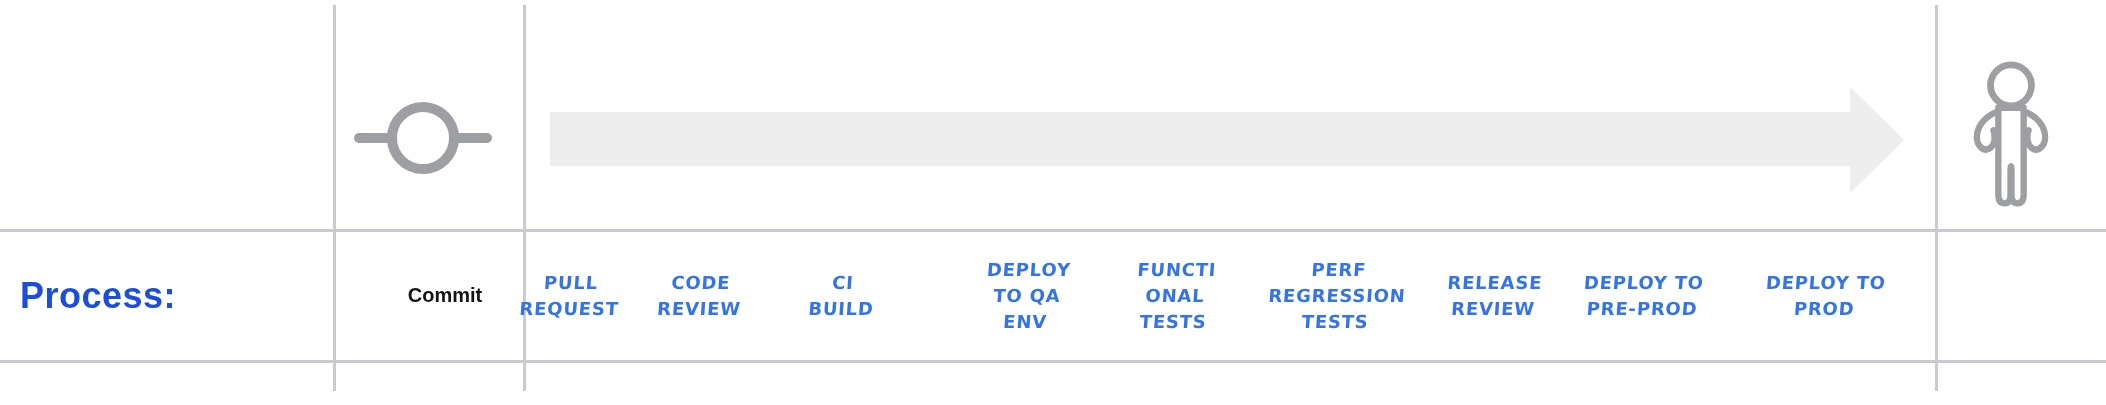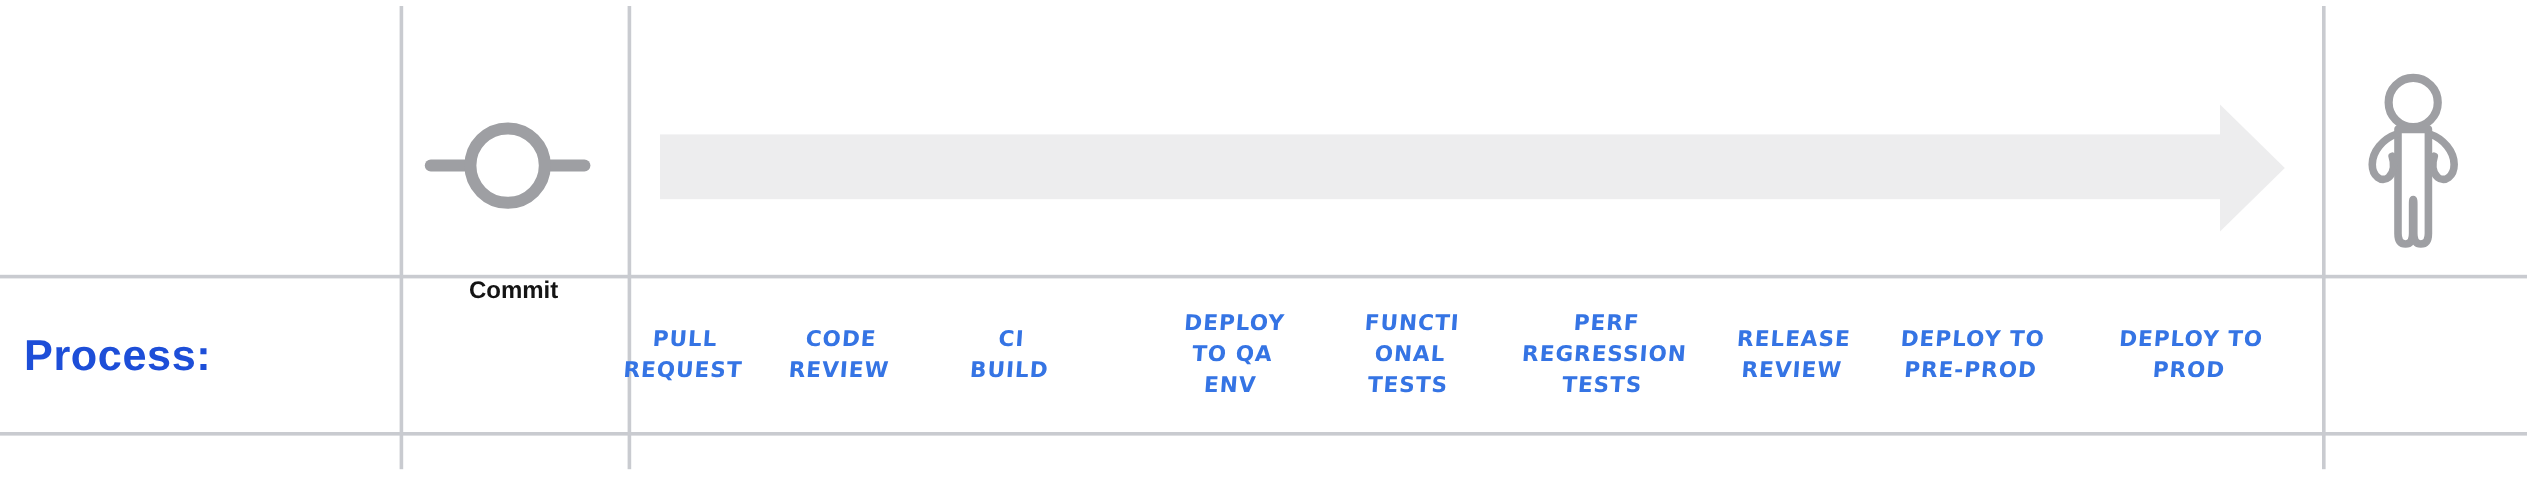--- a/index.html
+++ b/index.html
@@ -20,22 +20,22 @@
   .arrow-band{position:absolute;left:550px;top:112px;width:1302px;height:54px;background:#ededee;}
   .arrow-head{position:absolute;left:1850px;top:87px;width:0;height:0;
     border-top:53px solid transparent;border-bottom:53px solid transparent;
     border-left:54px solid #ededee;}
   .person{position:absolute;left:1962px;top:60px;width:98px;height:156px;}
 
   
   .process-label{position:absolute;left:20px;top:230px;height:131px;display:flex;align-items:center;
     font-size:36px;font-weight:bold;color:#1d4ed8;letter-spacing:0.5px;}
   .commit-cell{position:absolute;left:333px;top:230px;width:190px;height:131px;
-    display:flex;flex-direction:column;align-items:center;
-    text-align:center;color:#141414;font-size:20px;line-height:25px;}
+    display:flex;flex-direction:column;align-items:center;justify-content:center;
+    text-align:center;color:#141414;font-size:20px;line-height:25px;padding-left:17px;}
   .commit-cell .commit-title{font-weight:bold;}
   .commit-cell .commit-desc{white-space:pre-line;}
 
   .step{position:absolute;top:230px;height:131px;width:190px;
     display:flex;align-items:center;justify-content:center;text-align:center;
     white-space:pre-line;color:#3574e4;font-weight:bold;font-size:18px;line-height:26px;
     letter-spacing:0.8px;font-family:"DejaVu Sans", sans-serif;transform:skewX(-4deg);}
   .s1{left:475px;} .s2{left:605px;} .s3{left:747px;}
   .s4{left:932px;} .s5{left:1080px;} .s6{left:1242px;}
   .s7{left:1399px;} .s8{left:1548px;} .s9{left:1730px;}

